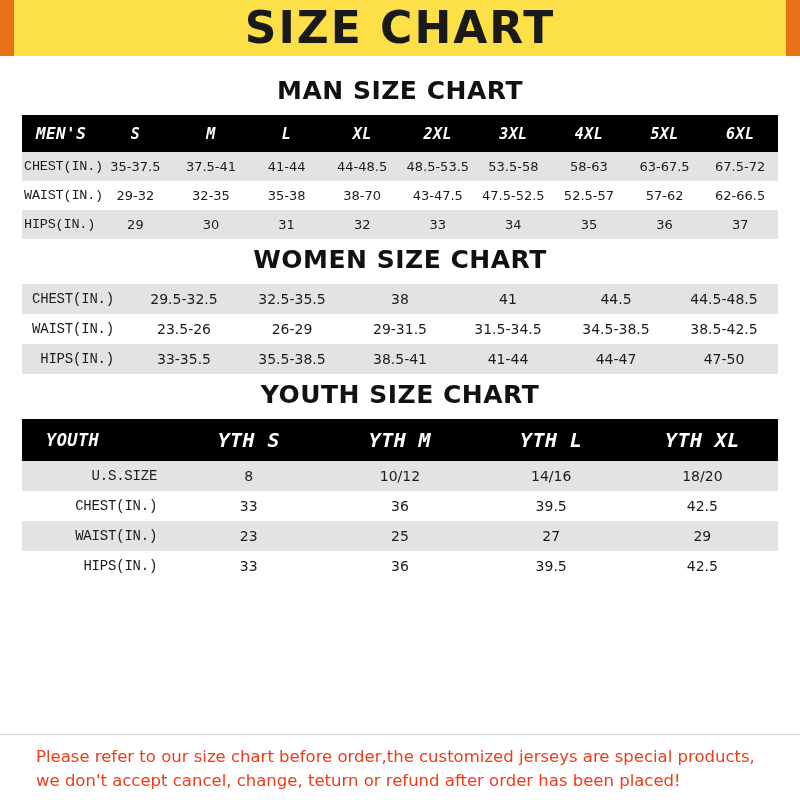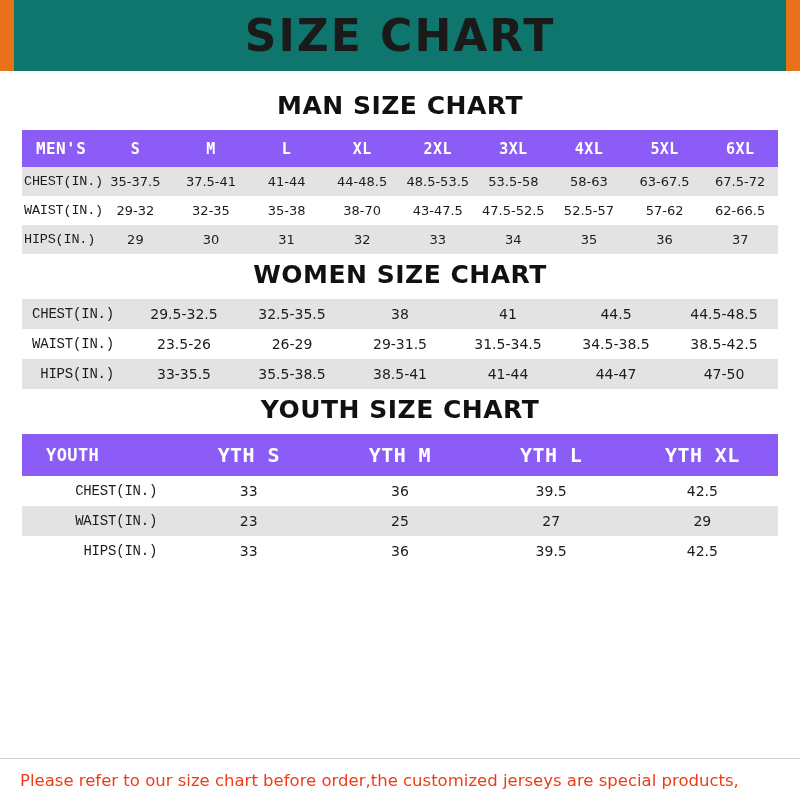--- a/index.html
+++ b/index.html
@@ -16,22 +16,22 @@
   .page {
     position: relative;
     width: 800px;
     height: 800px;
     background: #ffffff;
     display: flex;
     flex-direction: column;
   }
   
   .banner {
-    height: 71px;
-    background: #0f766e;
+    height: 56px;
+    background: #fde047;
     display: flex;
     align-items: center;
     justify-content: center;
     position: relative;
   }
   .banner-title {
     font-family: "DejaVu Sans", sans-serif;
     font-weight: bold;
     font-size: 44px;
     letter-spacing: 2px;
@@ -65,21 +65,22 @@
     color: #111111;
     letter-spacing: 0.5px;
     margin: 6px 0 10px 0;
   }
   table.chart {
     width: 100%;
     border-collapse: collapse;
     table-layout: fixed;
   }
   table.chart tr.head-row {
-    background: #8b5cf6;
+    background: #000000;
+    font-style: italic;
   }
   table.chart tr.head-row th {
     color: #ffffff;
     font-family: "DejaVu Sans Mono", monospace;
     font-weight: bold;
     font-size: 15px;
     padding: 9px 2px;
     text-align: center;
     letter-spacing: 0.4px;
   }
@@ -114,21 +115,21 @@
   table.women tr.body-row td.rowlabel { font-size: 14px; }
 
   table.youth tr.head-row th { font-size: 20px; }
   table.youth tr.body-row td { font-size: 14px; }
   table.youth tr.head-row th.rowlabel { font-size: 17px; padding-left: 24px; }
   table.youth tr.body-row td.rowlabel { font-size: 14px; }
 
   
   .footer-note {
     border-top: 1px solid #d0d0d0;
-    padding: 10px 20px 8px 20px;
+    padding: 10px 20px 8px 36px;
     box-sizing: border-box;
   }
   .footer-note p {
     margin: 0;
     font-family: "DejaVu Sans", sans-serif;
     font-size: 16.5px;
     color: #ef3b16;
     line-height: 1.42;
   }
 </style>
@@ -240,20 +241,27 @@
       <div class="section-title">YOUTH SIZE CHART</div>
       <table class="chart youth">
         <tbody>
             <tr class="head-row">
           <th class="rowlabel">YOUTH</th>
           <th>YTH S</th>
           <th>YTH M</th>
           <th>YTH L</th>
           <th>YTH XL</th>
         </tr>
+        <tr class="body-row shade-a">
+          <td class="rowlabel">U.S.SIZE</td>
+          <td>8</td>
+          <td>10/12</td>
+          <td>14/16</td>
+          <td>18/20</td>
+        </tr>
         <tr class="body-row shade-b">
           <td class="rowlabel">CHEST(IN.)</td>
           <td>33</td>
           <td>36</td>
           <td>39.5</td>
           <td>42.5</td>
         </tr>
         <tr class="body-row shade-a">
           <td class="rowlabel">WAIST(IN.)</td>
           <td>23</td>
@@ -269,15 +277,16 @@
           <td>42.5</td>
         </tr>
       </tbody>
         </table>
     </div>
 
   </div>
 
   <div class="footer-note">
     <p>Please refer to our size chart before order,the customized jerseys are special products,</p>
+    <p>we don't accept cancel, change, teturn or refund after order has been placed!</p>
   </div>
 
 </div>
 
 </body></html>

